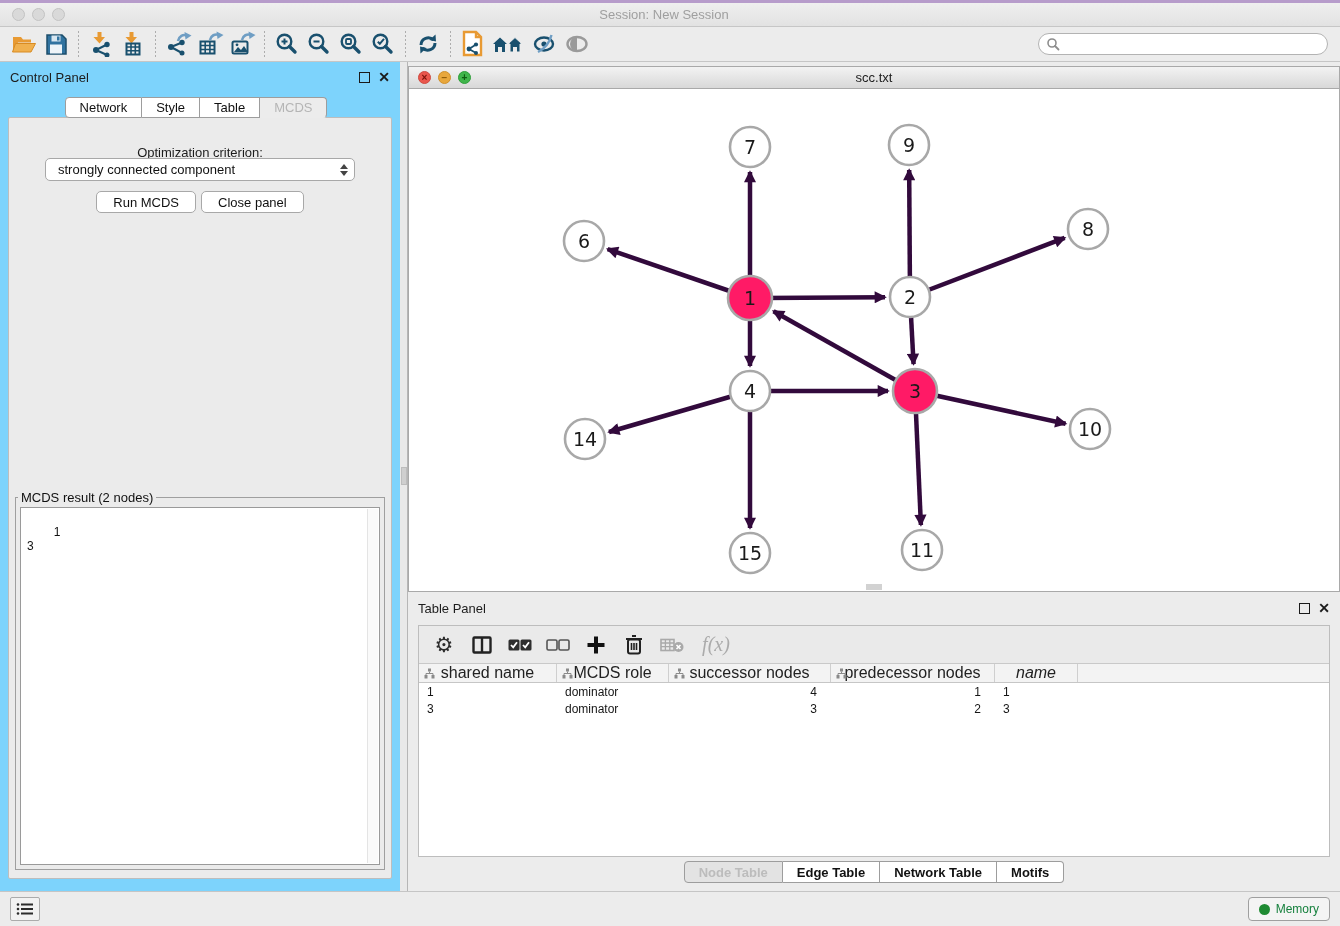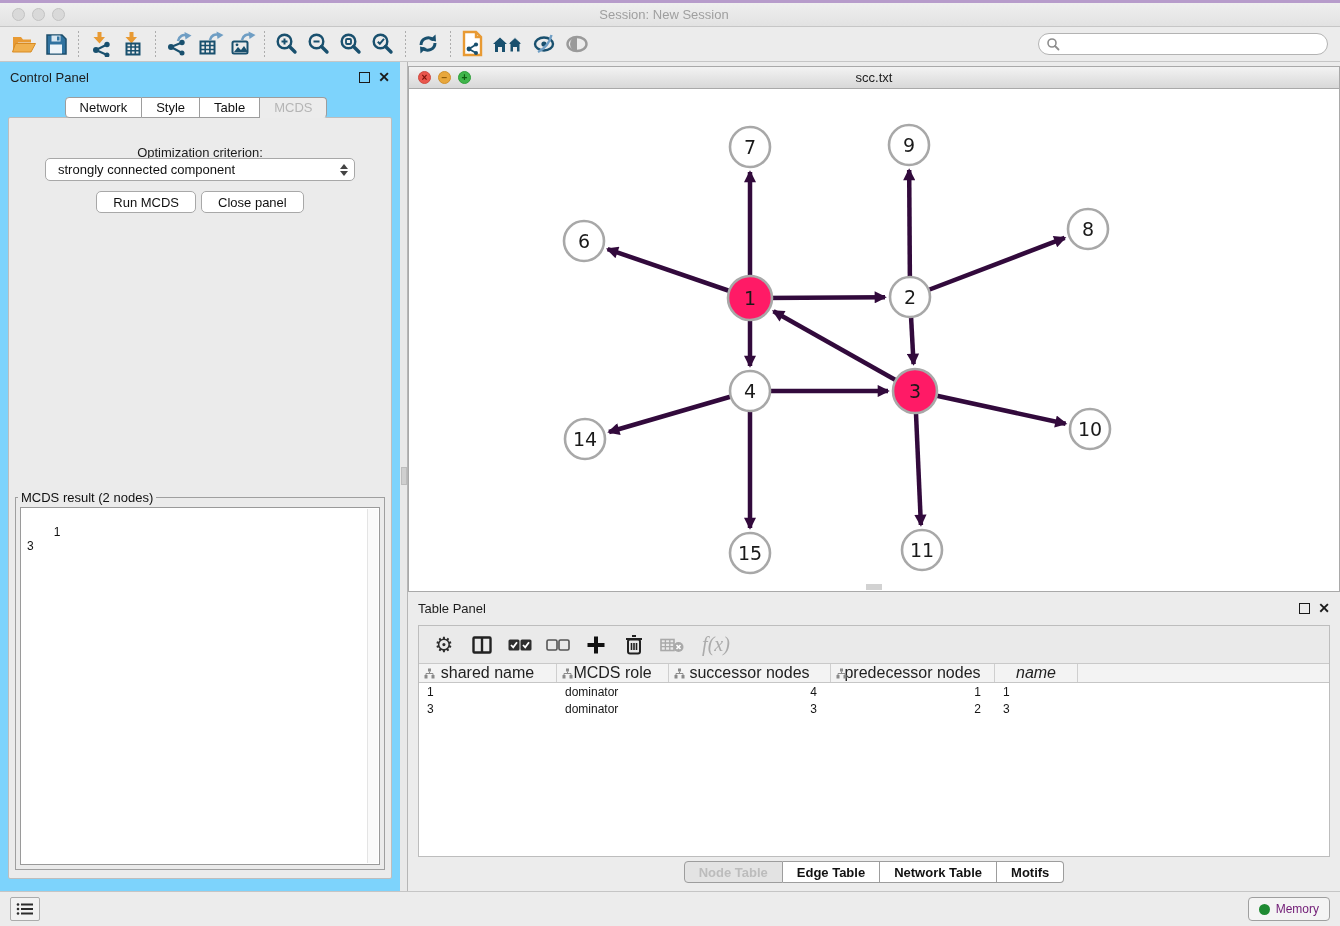--- a/index.html
+++ b/index.html
@@ -95,21 +95,21 @@
   .tp-tabs .seg.selected{background:#e3e3e3;color:#bcbcbc;border-bottom-color:#9d9d9d;}
   .tp-head-row{height:26px;display:flex;align-items:center;padding:0 10px;}
   .tp-head-row .ph-title{font-size:13px;color:#1d1d1d;}
 
   
   .statusbar{position:absolute;left:0;bottom:0;width:1340px;height:35px;background:#ececec;border-top:1px solid #c5c5c5;
              display:flex;align-items:center;padding:0 10px;}
   .sb-left-btn{width:30px;height:24px;background:#f2f2f2;border:1px solid #ababab;border-radius:2px;
                display:flex;align-items:center;justify-content:center;cursor:pointer;}
   .memory-btn{margin-left:auto;height:24px;padding:0 10px;background:#f4f4f4;border:1px solid #9f9f9f;border-radius:4px;
-              display:flex;align-items:center;gap:6px;font-size:12px;color:#701a75;cursor:pointer;}
+              display:flex;align-items:center;gap:6px;font-size:12px;color:#15803d;cursor:pointer;}
   .mem-dot{width:11px;height:11px;border-radius:50%;background:#1e8a32;}
 </style>
 </head>
 <body>
 
 <div class="frame-top"></div>
 
 <div class="titlebar">
   <div class="tl-gray"></div>
   <div class="tl-gray"></div>

